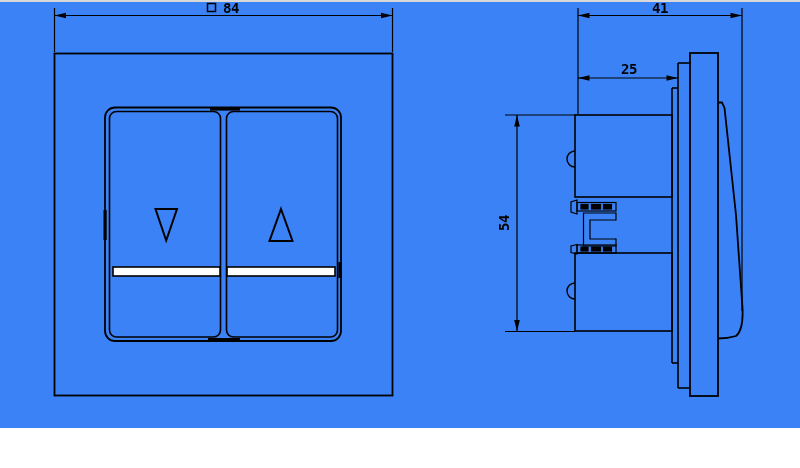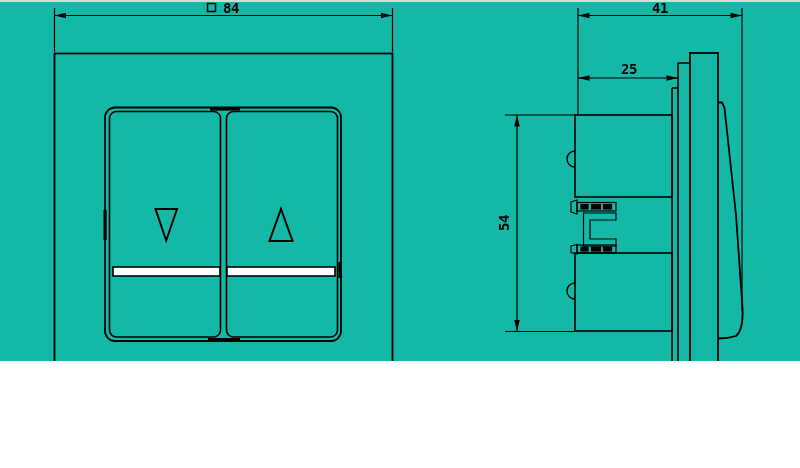--- a/index.html
+++ b/index.html
@@ -1,16 +1,16 @@
 <!DOCTYPE html>
 <html><head>
 <meta charset="utf-8">
 <style>
   html,body{margin:0;padding:0;background:#ffffff;}
-  .page{position:relative;width:800px;height:361px;background:#14b8a6;overflow:hidden;
+  .page{position:relative;width:800px;height:428px;background:#3b82f6;overflow:hidden;
         font-family:"DejaVu Sans Mono", monospace;}
   .top-edge{position:absolute;left:0;top:0;width:800px;height:2px;background:#d8d8d8;}
   svg{position:absolute;left:0;top:0;}
   .dim-text{font-family:"DejaVu Sans Mono", monospace;font-weight:700;font-size:14px;
             fill:#000000;letter-spacing:-0.5px;}
 </style>
 </head>
 <body>
 
 <div class="page">

